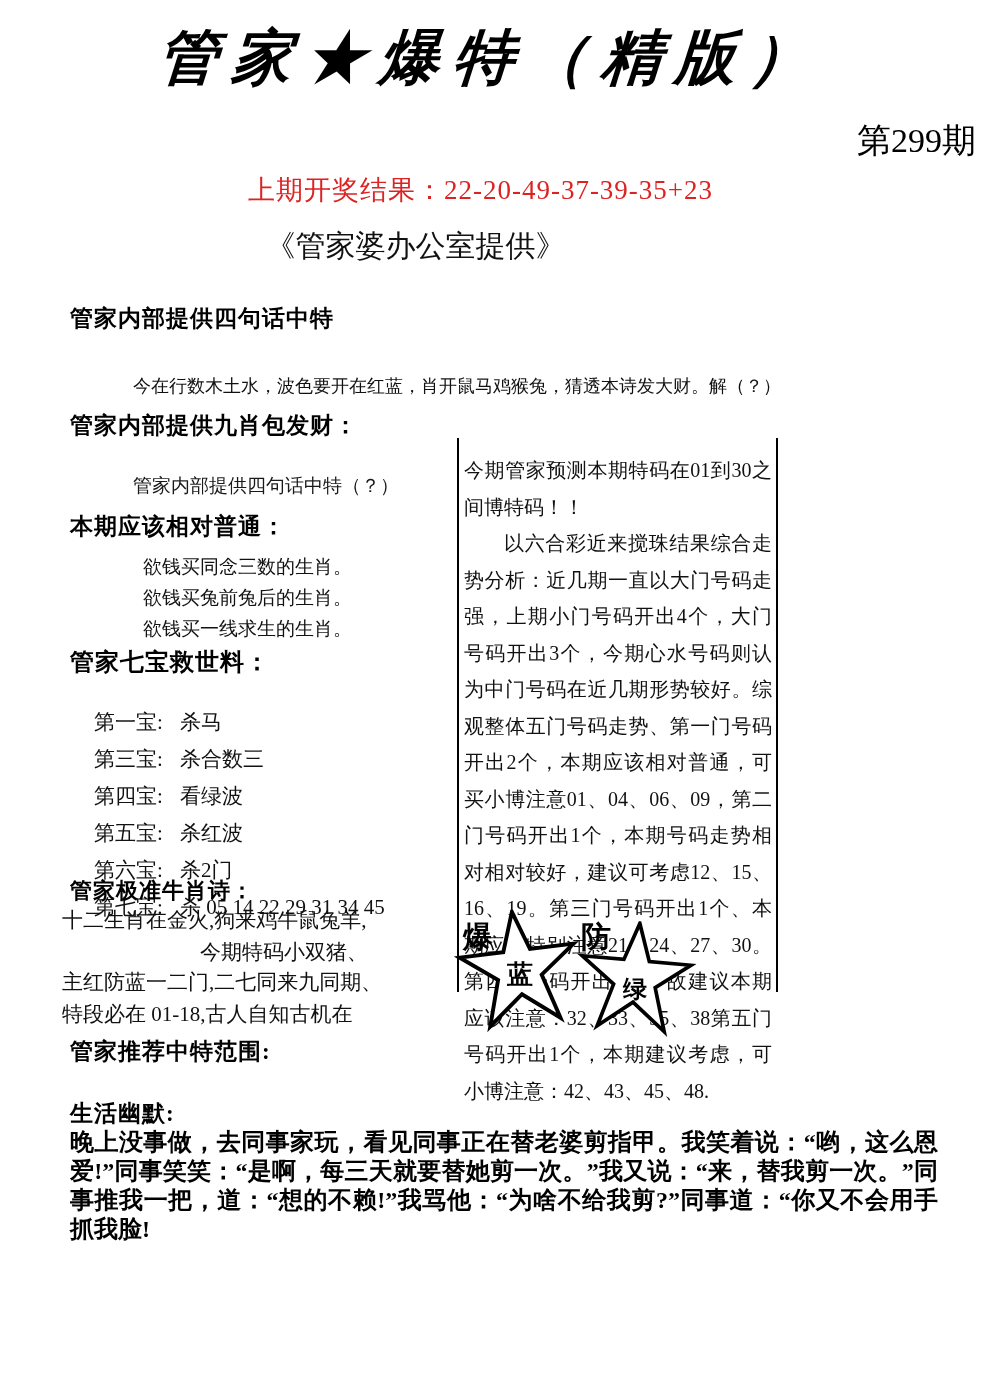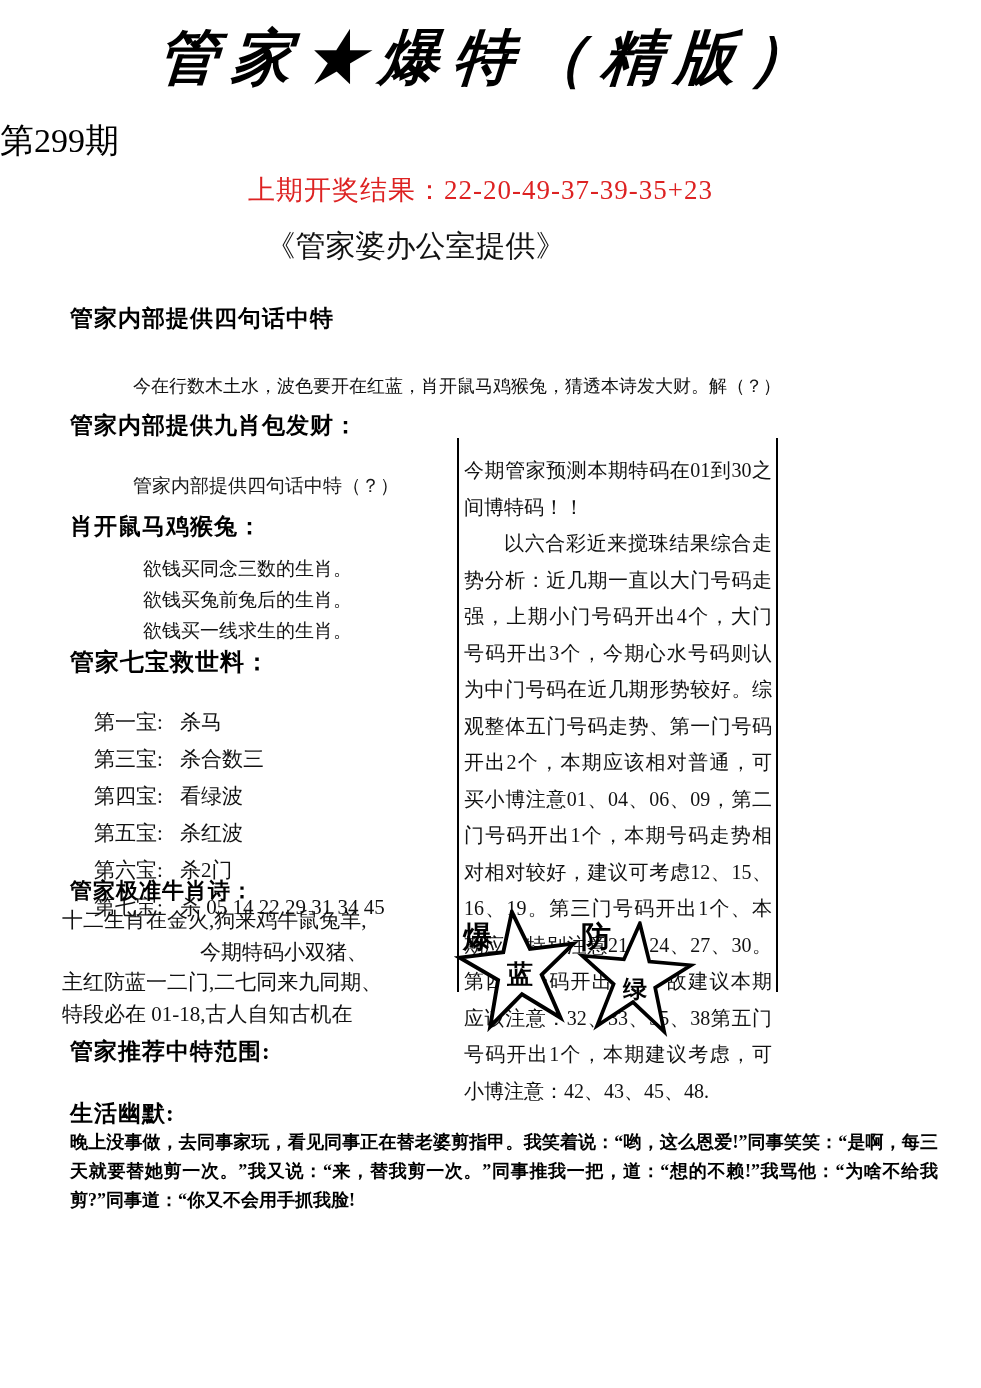--- a/index.html
+++ b/index.html
@@ -10,31 +10,31 @@
     color:#1a1a1a;
   }
   .abs{position:absolute;}
   .masthead{
     left:0;top:18px;width:981px;text-align:center;
     font-size:60px;font-weight:900;font-style:italic;
     letter-spacing:14px;color:#000;
     transform:skewX(-4deg);
     font-family:"Liberation Serif","DejaVu Serif",serif;
   }
-  .issue{left:0;top:118px;width:976px;text-align:left;font-size:34px;color:#000;}
+  .issue{left:0;top:118px;width:976px;text-align:right;font-size:34px;color:#000;}
   .prev-result{
     left:0;top:172px;width:961px;text-align:center;
     font-size:27px;color:#dd2222;letter-spacing:1px;
   }
   .provider{left:0;top:226px;width:831px;text-align:center;font-size:30px;color:#111;}
   .sec-head{font-weight:bold;font-size:23px;color:#000;letter-spacing:1px;}
   .body-line{font-size:18px;color:#111;}
   .left-col{left:70px;}
   .indent1{left:133px;}
-  .three-lines{left:143px;top:553px;font-size:19px;line-height:31px;color:#111;}
+  .three-lines{left:143px;top:553px;font-size:19px;line-height:31px;color:#111;font-family:Liberation Mono, monospace;}
   .treasure-list{left:78px;top:688px;font-size:21px;line-height:37px;color:#111;list-style:none;margin:16px;padding:0;}
   .treasure-list .t-label{display:inline-block;min-width:86px;}
   .poem{font-size:21px;color:#111;}
   .vline{width:2px;background:#000;top:438px;height:554px;}
   .analysis{
     left:464px;top:452px;width:308px;
     font-size:20px;line-height:36.5px;color:#111;
     text-align:justify;
   }
   .analysis p{margin:0;}
@@ -44,41 +44,41 @@
   .star-inner{position:absolute;font-size:26px;font-weight:bold;color:#000;}
   .star-svg{position:absolute;}
   .recommend-head{left:70px;top:1036px;}
   .recommend-nums{
     left:70px;top:1068px;width:860px;
     font-size:21px;color:#000;word-spacing:4px;font-weight:600;
   }
   .humor-head{left:70px;top:1098px;text-align:right;}
   .humor-text{
     left:70px;top:1128px;width:868px;
-    font-size:18px;line-height:29px;font-weight:bold;color:#000;
+    font-size:24px;line-height:29px;font-weight:bold;color:#000;
     text-align:justify;
   }
 </style>
 </head>
 <body>
 
 <div class="page">
 
   <div class="abs masthead">管家★爆特（精版）</div>
   <div class="abs issue">第299期</div>
   <div class="abs prev-result">上期开奖结果：22-20-49-37-39-35+23</div>
   <div class="abs provider">《管家婆办公室提供》</div>
 
   <div class="abs sec-head left-col" style="top:303px;">管家内部提供四句话中特</div>
   <div class="abs sec-head left-col" style="top:410px;">管家内部提供九肖包发财：</div>
 
   <div class="abs body-line indent1" style="top:374px;">今在行数木土水，波色要开在红蓝，肖开鼠马鸡猴兔，猜透本诗发大财。解（？）</div>
   <div class="abs indent1" style="top:473px;font-size:19px;">管家内部提供四句话中特（？）</div>
 
-  <div class="abs sec-head left-col" style="top:511px;">肖开鼠马鸡猴兔：</div>
+  <div class="abs sec-head left-col" style="top:511px;">本期应该相对普通：</div>
   <div class="abs three-lines">
     <div>欲钱买同念三数的生肖。</div>
     <div>欲钱买兔前兔后的生肖。</div>
     <div>欲钱买一线求生的生肖。</div>
   </div>
 
   <div class="abs sec-head left-col" style="top:646px;font-size:24px;">管家七宝救世料：</div>
   <ul class="abs treasure-list">
     <li><span class="t-label">第一宝:</span><span>杀马</span></li>
     <li><span class="t-label">第三宝:</span><span>杀合数三</span></li>

